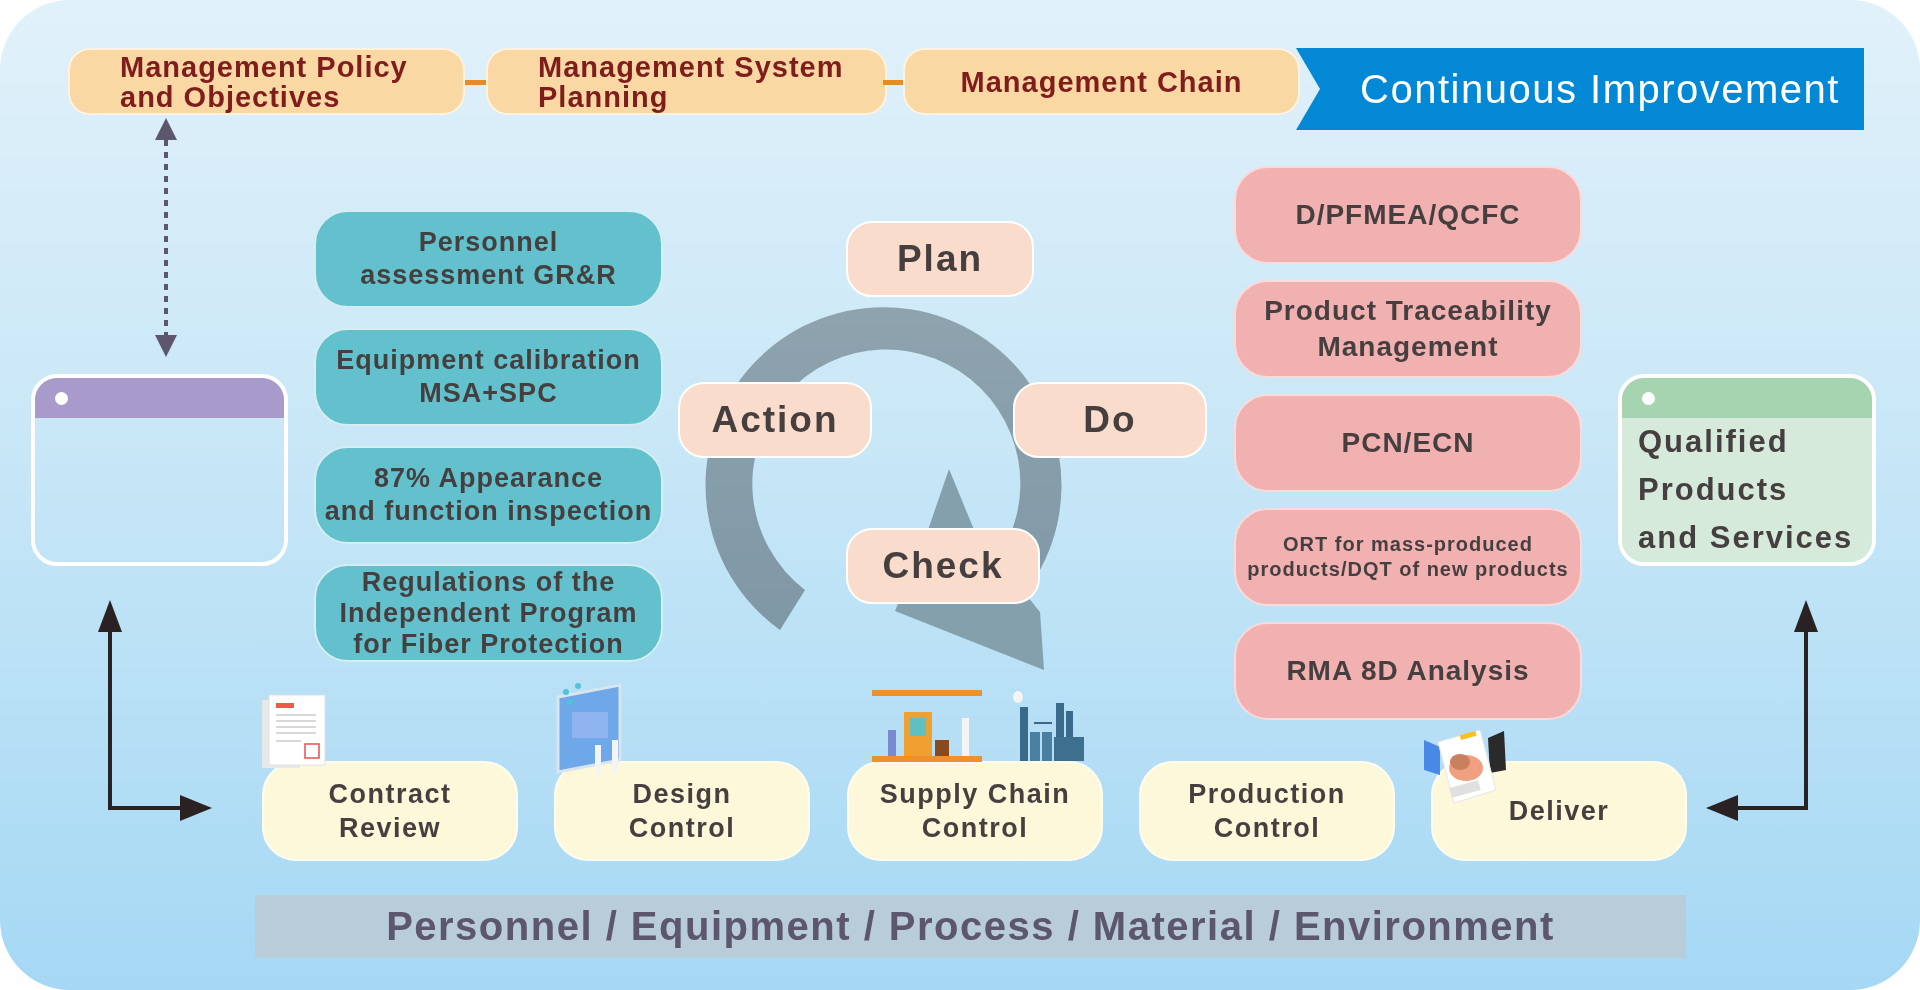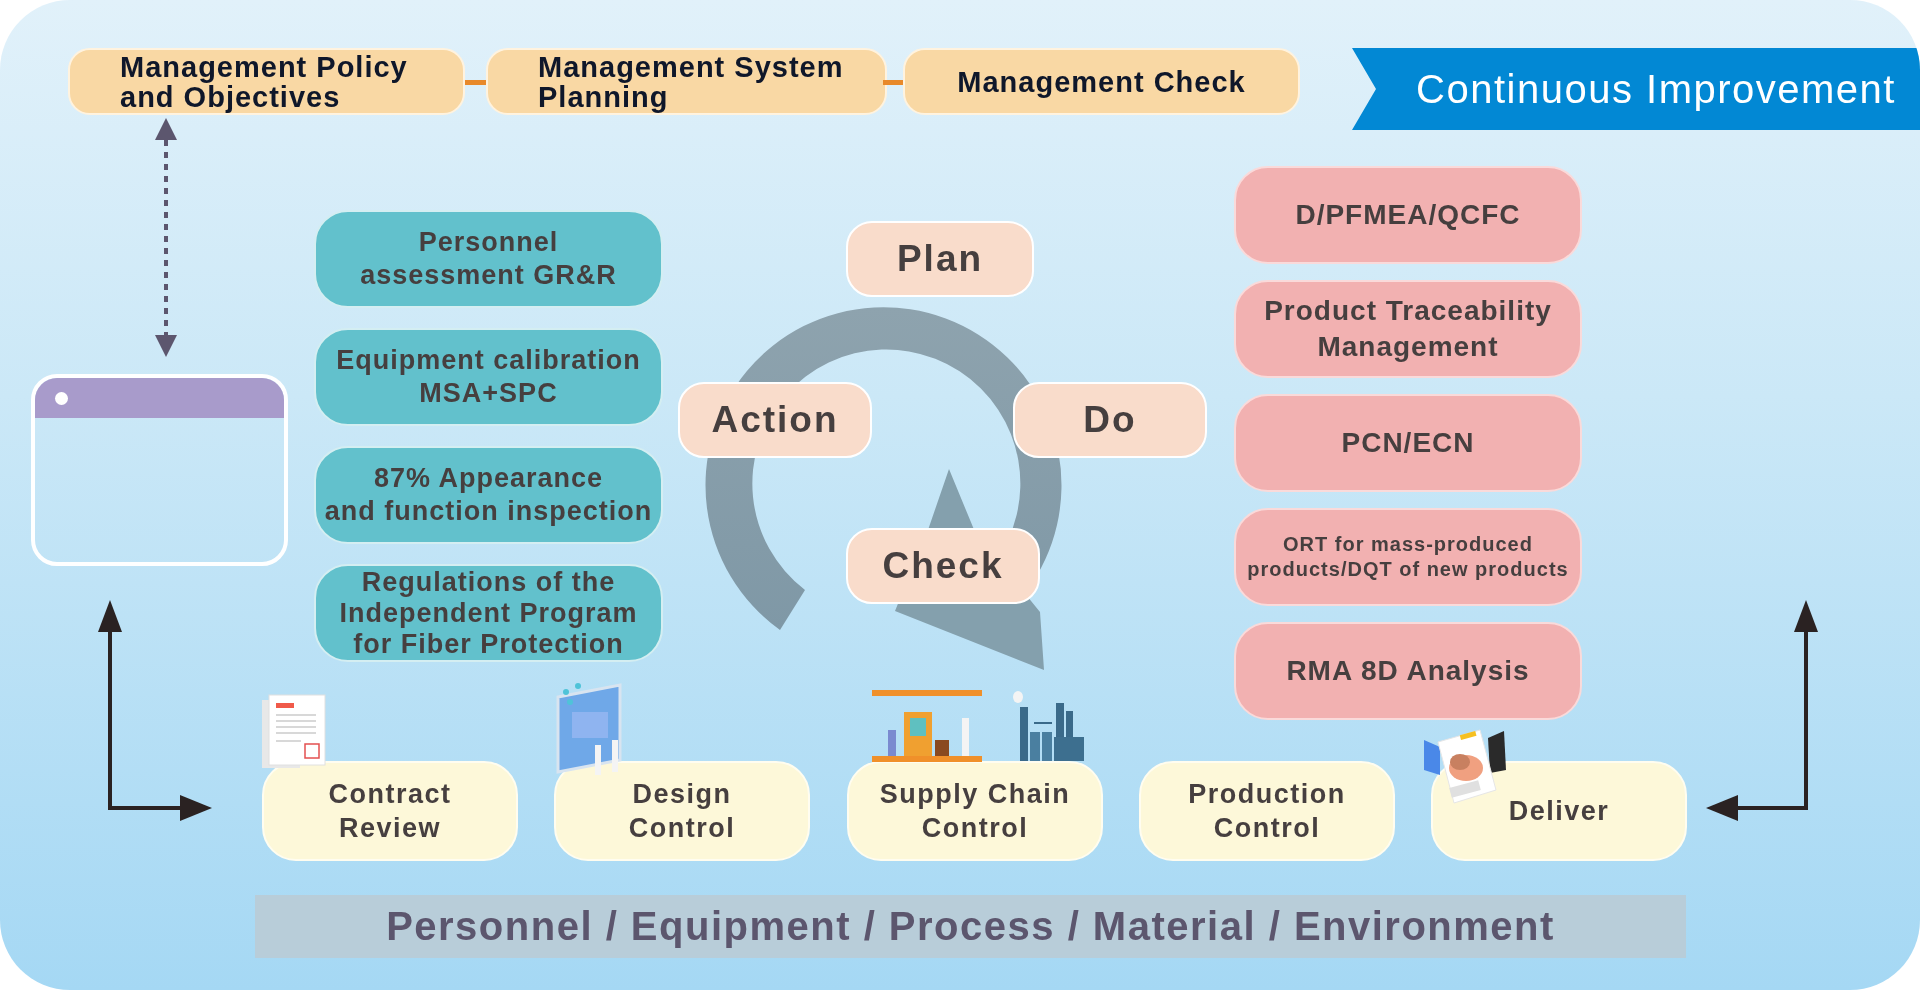--- a/index.html
+++ b/index.html
@@ -1,24 +1,24 @@
 <!DOCTYPE html>
 <html><head>
 <meta charset="utf-8">
 <style>
   html,body{margin:0;padding:0;}
   body{width:1920px;height:990px;overflow:hidden;background:#ffffff;font-family:"Liberation Sans",sans-serif;}
   .frame{position:absolute;left:0;top:0;width:1920px;height:990px;border-radius:70px;
     background:linear-gradient(180deg,#e1f1fa 0%,#cbe8f7 40%,#a5d8f4 100%);overflow:hidden;}
   .abs{position:absolute;box-sizing:border-box;}
   .txt{font-weight:bold;color:#463f3f;text-align:center;display:flex;align-items:center;justify-content:center;white-space:pre-line;letter-spacing:1px;}
-  .top-box{background:#f9d8a4;border:2px solid #fff3df;border-radius:22px;color:#0f172a;font-size:29px;line-height:30px;text-align:left;justify-content:flex-start;padding-left:50px;}
+  .top-box{background:#f9d8a4;border:2px solid #fff3df;border-radius:22px;color:#7f1d1d;font-size:29px;line-height:30px;text-align:left;justify-content:flex-start;padding-left:50px;}
   .top-box.center{justify-content:center;padding-left:0;}
   .connector{background:#e8892a;height:5px;}
-  .banner{left:1352px;top:48px;width:568px;height:82px;background:#0288d4;
+  .banner{left:1296px;top:48px;width:568px;height:82px;background:#0288d4;
     clip-path:polygon(0 0,100% 0,100% 100%,0 100%,24px 50%);color:#fff;font-size:40px;font-weight:normal;letter-spacing:1.5px;padding-left:40px;}
   .teal{background:#62c1cc;border:2px solid #d4eef2;border-radius:34px;font-size:27px;line-height:33px;}
   .pdca{background:#f9dccb;border:2px solid #fff;border-radius:26px;font-size:37px;letter-spacing:2px;}
   .pink{background:#f2b1b1;border:2px solid #fadada;border-radius:34px;font-size:28px;line-height:36px;}
   .pink.small{font-size:20px;line-height:25px;}
   .side-card{border:4px solid #fff;border-radius:26px;overflow:hidden;}
   .side-head{height:40px;position:relative;}
   .side-head .dot{position:absolute;left:20px;top:14px;width:13px;height:13px;border-radius:50%;background:#fff;}
   .side-body{font-weight:bold;color:#463f3f;font-size:31px;letter-spacing:2px;padding-left:16px;white-space:pre-line;text-align:left;}
   .cust .side-head{background:#a89bcb;}
@@ -58,30 +58,38 @@
     <polygon points="1806,600 1794,632 1818,632" fill="#2a2222"></polygon>
     <polygon points="1706,808 1738,795 1738,821" fill="#2a2222"></polygon>
   </svg>
 
   <div class="abs txt top-box" style="left:68px;top:48px;width:397px;height:67px;">Management Policy
 and Objectives</div>
   <div class="abs connector" style="left:465px;top:80px;width:21px;"></div>
   <div class="abs txt top-box" style="left:486px;top:48px;width:401px;height:67px;">Management System
 Planning</div>
   <div class="abs connector" style="left:883px;top:80px;width:20px;"></div>
-  <div class="abs txt top-box center" style="left:903px;top:48px;width:397px;height:67px;">Management Check</div>
+  <div class="abs txt top-box center" style="left:903px;top:48px;width:397px;height:67px;">Management Chain</div>
 
   <div class="abs txt banner">Continuous Improvement</div>
 
   <div class="abs side-card cust" style="left:31px;top:374px;width:257px;height:192px;">
     <div class="side-head">
         <div class="dot"></div>
       </div>
   </div>
 
+  <div class="abs side-card qual" style="left:1618px;top:374px;width:258px;height:192px;">
+    <div class="side-head">
+        <div class="dot"></div>
+      </div>
+    <div class="side-body">Qualified
+Products
+and Services</div>
+  </div>
 
   <div class="abs txt teal" style="left:314px;top:210px;width:349px;height:98px;">Personnel
 assessment GR&amp;R</div>
   <div class="abs txt teal" style="left:314px;top:328px;width:349px;height:98px;">Equipment calibration
 MSA+SPC</div>
   <div class="abs txt teal" style="left:314px;top:446px;width:349px;height:98px;">87% Appearance
 and function inspection</div>
   <div class="abs txt teal" style="left:314px;top:564px;width:349px;height:98px;line-height:31px;">Regulations of the
 Independent Program
 for Fiber Protection</div>

